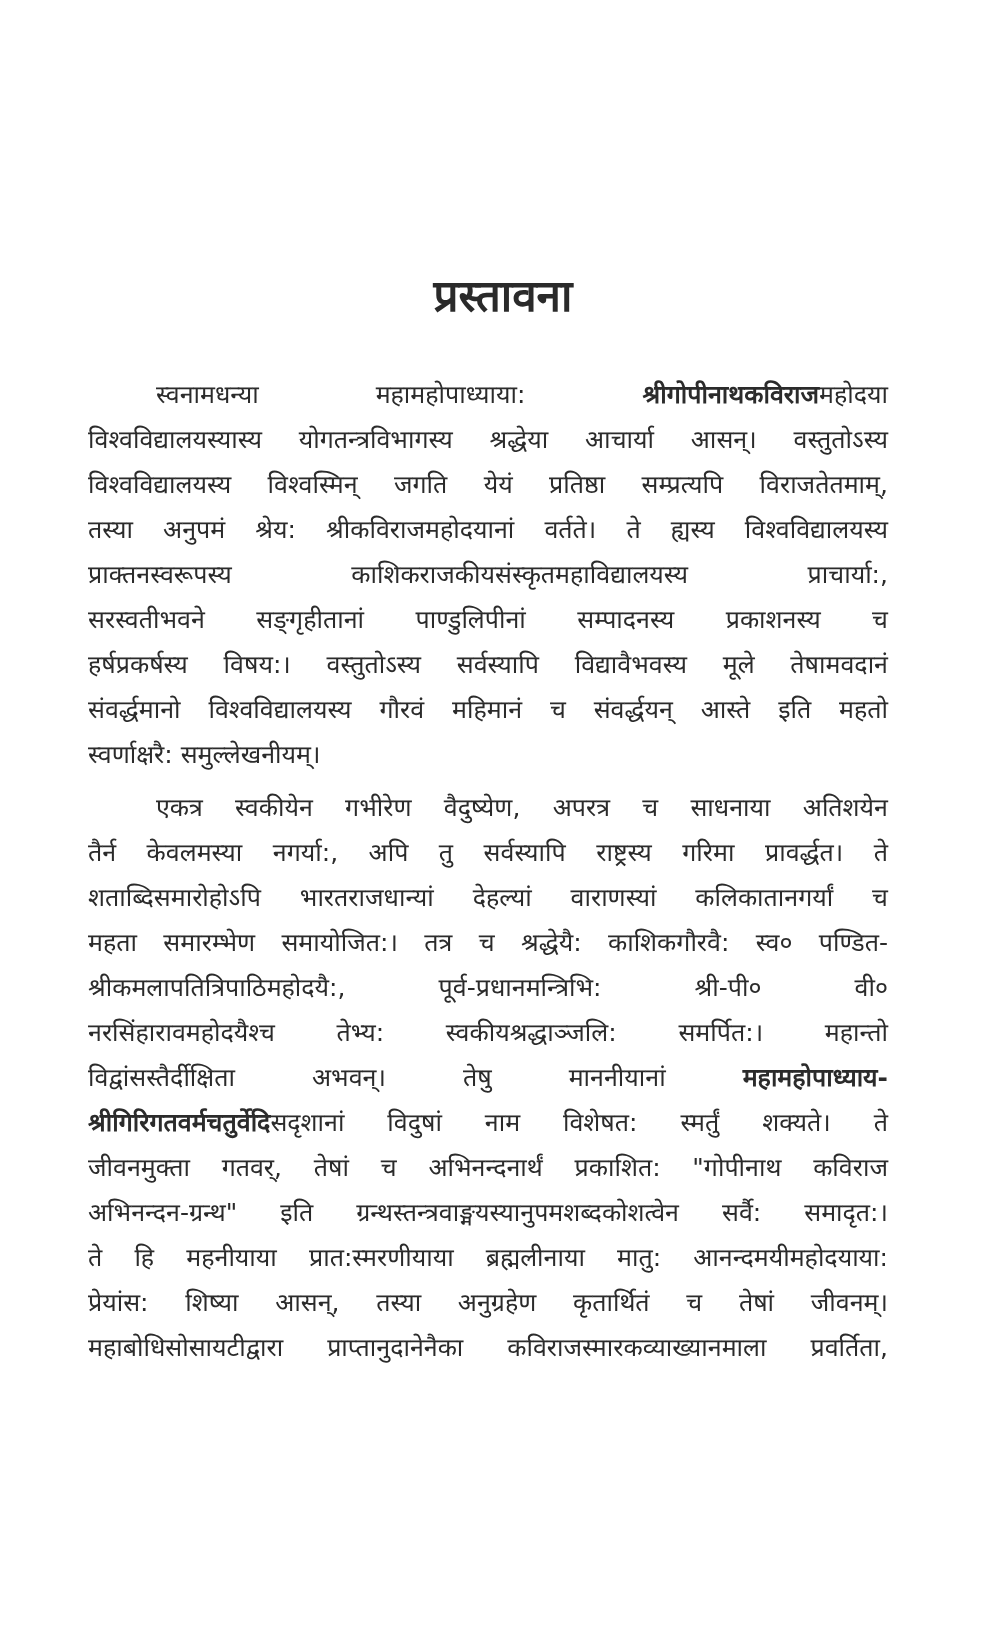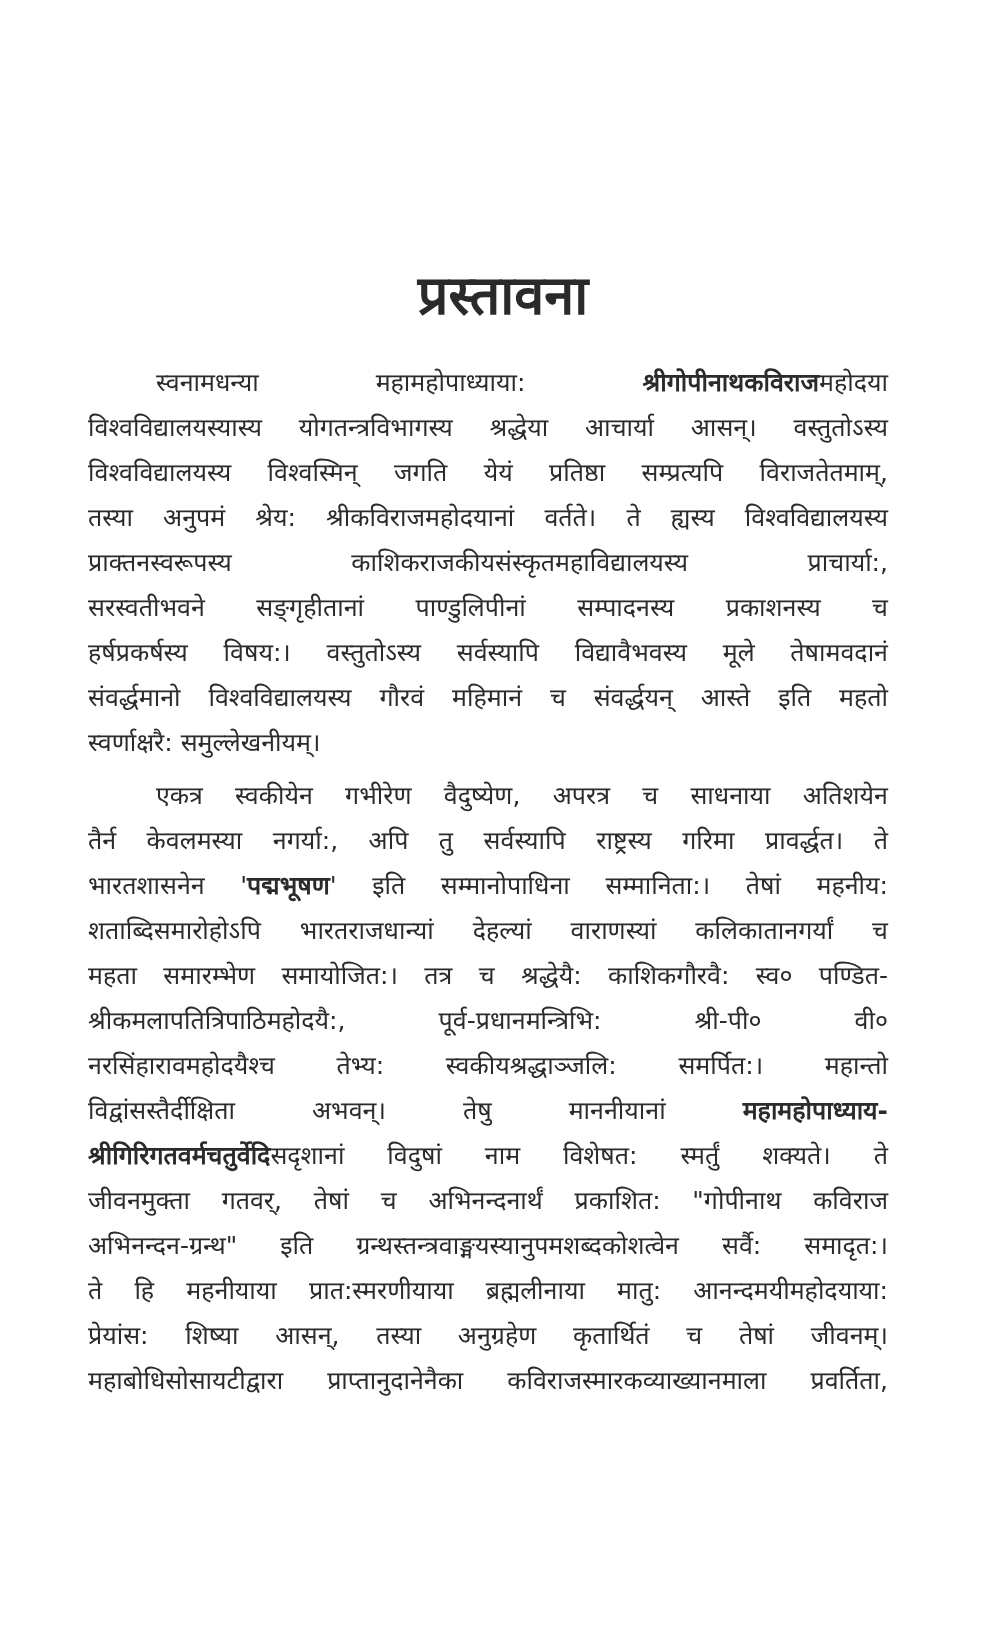--- a/index.html
+++ b/index.html
@@ -21,30 +21,30 @@
     top: 0;
     width: 1006px;
     height: 1626px;
   }
   .title {
     position: absolute;
     top: 268px;
     left: 0;
     width: 1006px;
     text-align: center;
-    font-size: 54px;
+    font-size: 44px;
     font-weight: bold;
     color: #2a2a2a;
     line-height: 56px;
     margin: 0;
   }
   .body-text {
     position: absolute;
     left: 88px;
-    top: 360px;
+    top: 372px;
     width: 800px;
   }
   .line {
     display: block;
     height: 45px;
     line-height: 45px;
     font-size: 25px;
     white-space: nowrap;
     text-align: justify;
     text-align-last: justify;
@@ -80,21 +80,20 @@
       <div class="line">हर्षप्रकर्षस्य विषय:। वस्तुतोऽस्य सर्वस्यापि विद्यावैभवस्य मूले तेषामवदानं</div>
       <div class="line">संवर्द्धमानो विश्वविद्यालयस्य गौरवं महिमानं च संवर्द्धयन् आस्ते इति महतो</div>
       <div class="line last">स्वर्णाक्षरै: समुल्लेखनीयम्।</div>
     </div>
 
     <div class="para-gap"></div>
 
     <div>
       <div class="line indent">एकत्र स्वकीयेन गभीरेण वैदुष्येण, अपरत्र च साधनाया अतिशयेन</div>
       <div class="line">तैर्न केवलमस्या नगर्या:, अपि तु सर्वस्यापि राष्ट्रस्य गरिमा प्रावर्द्धत। ते</div>
-      <div class="line"><span>भारतशासनेन '</span><span class="bold">पद्मभूषण</span><span>' इति सम्मानोपाधिना सम्मानिता:। तेषां महनीय:</span></div>
       <div class="line">शताब्दिसमारोहोऽपि भारतराजधान्यां देहल्यां वाराणस्यां कलिकातानगर्यां च</div>
       <div class="line">महता समारम्भेण समायोजित:। तत्र च श्रद्धेयै: काशिकगौरवै: स्व० पण्डित-</div>
       <div class="line">श्रीकमलापतित्रिपाठिमहोदयै:, पूर्व-प्रधानमन्त्रिभि: श्री-पी० वी०</div>
       <div class="line">नरसिंहारावमहोदयैश्च तेभ्य: स्वकीयश्रद्धाञ्जलि: समर्पित:। महान्तो</div>
       <div class="line"><span>विद्वांसस्तैर्दीक्षिता अभवन्। तेषु माननीयानां </span><span class="bold">महामहोपाध्याय-</span></div>
       <div class="line"><span class="bold">श्रीगिरिगतवर्मचतुर्वेदि</span><span>सदृशानां विदुषां नाम विशेषत: स्मर्तुं शक्यते। ते</span></div>
       <div class="line">जीवनमुक्ता गतवर्, तेषां च अभिनन्दनार्थं प्रकाशित: "गोपीनाथ कविराज</div>
       <div class="line">अभिनन्दन-ग्रन्थ" इति ग्रन्थस्तन्त्रवाङ्मयस्यानुपमशब्दकोशत्वेन सर्वै: समादृत:।</div>
       <div class="line">ते हि महनीयाया प्रात:स्मरणीयाया ब्रह्मलीनाया मातु: आनन्दमयीमहोदयाया:</div>
       <div class="line">प्रेयांस: शिष्या आसन्, तस्या अनुग्रहेण कृतार्थितं च तेषां जीवनम्।</div>

